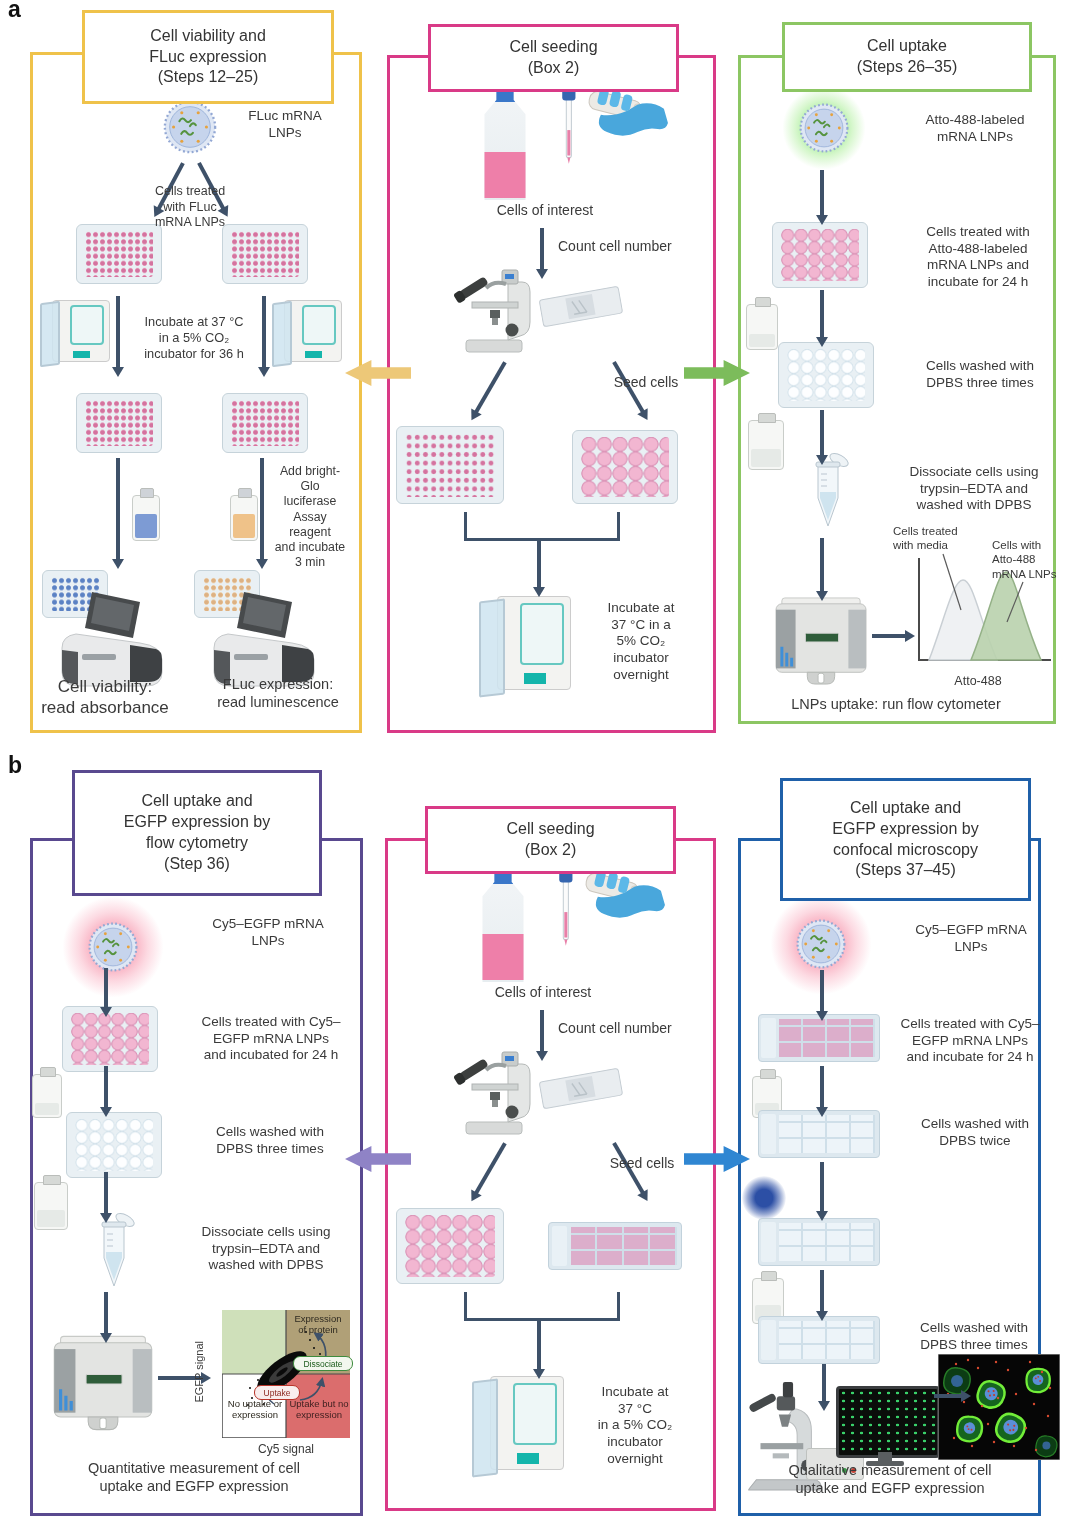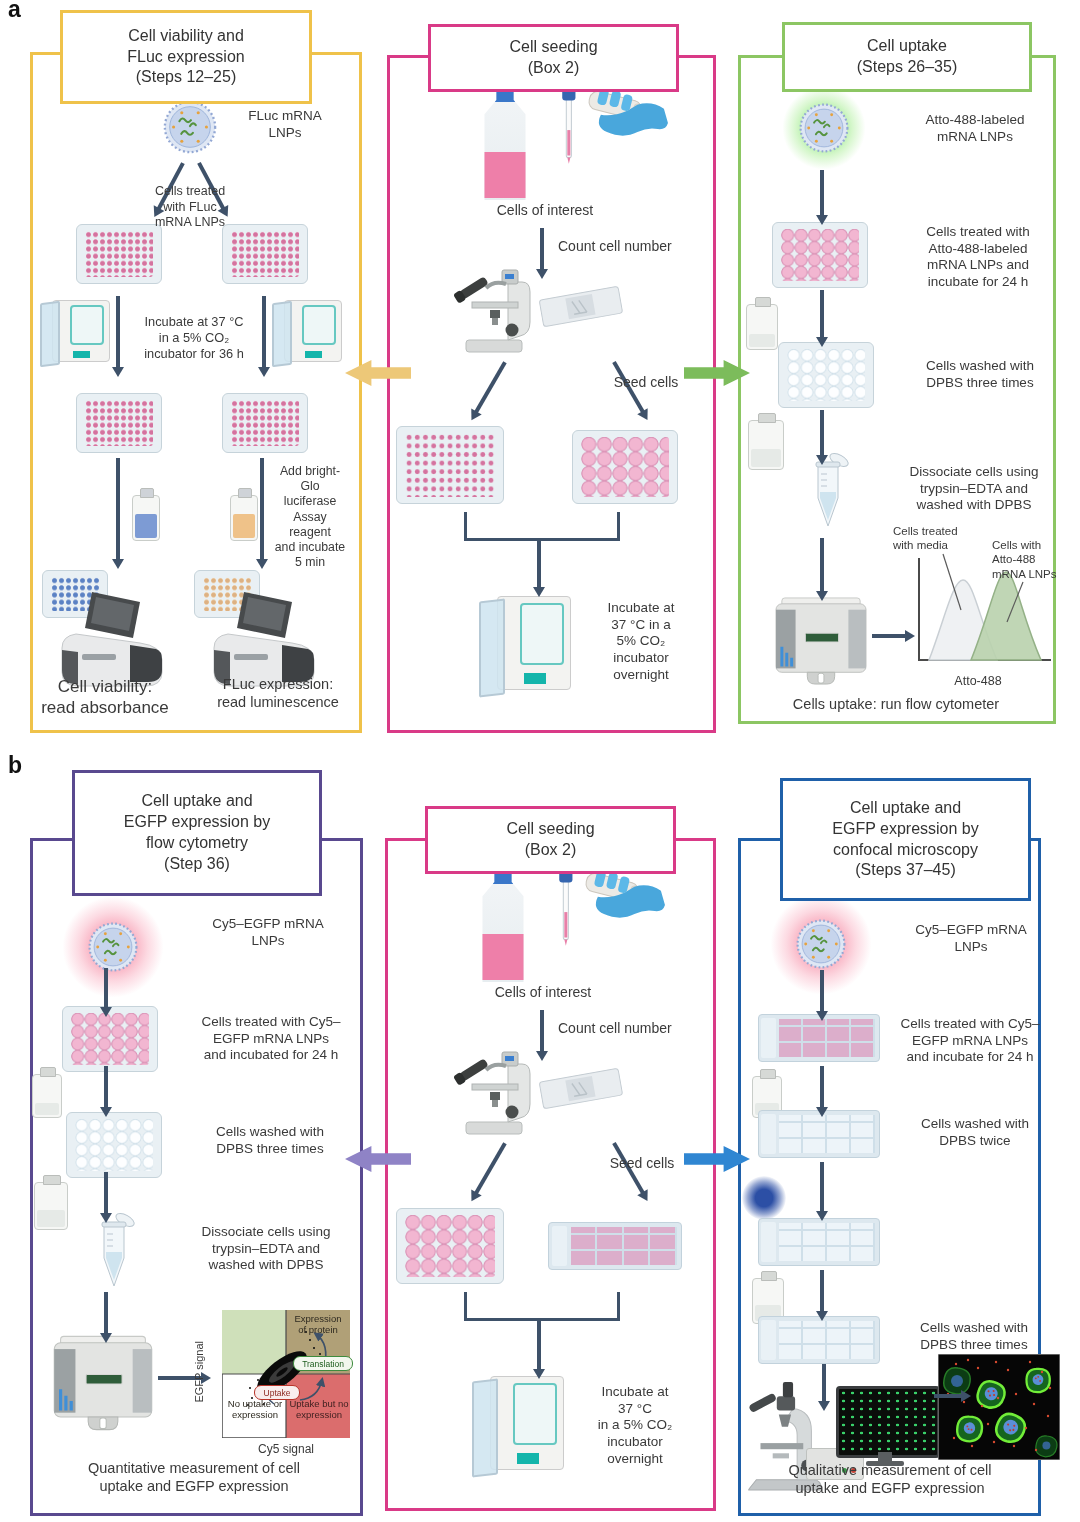--- a/index.html
+++ b/index.html
@@ -150,21 +150,21 @@
           </g>
   <path d="M30 32 h12 l-3 12 h-6 z" fill="#7c8183"></path>
   <circle cx="58" cy="82" r="6" fill="#4a4e50"></circle>
 </symbol>
 </defs>
     </svg>
 
 <div class="plabel" style="left:8px;top:-4px">a</div>
 
 <div class="box" style="left:30px;top:52px;width:326px;height:675px;border-color:var(--accent_yellow)"></div>
-<div class="tbox" style="left:60px;top:10px;width:246px;height:88px;border-color:var(--accent_yellow)">Cell viability and
+<div class="tbox" style="left:82px;top:10px;width:246px;height:88px;border-color:var(--accent_yellow)">Cell viability and
 FLuc expression
 (Steps 12–25)</div>
 <svg class="icon" viewBox="0 0 60 60" style="left:161px;top:98px;width:58px;height:58px">
       <use href="#lnp"></use>
     </svg>
 <div class="txt" style="left:235px;top:108px;width:100px">FLuc mRNA
 LNPs</div>
 <div class="av" style="left:181px;top:163px;height:52px;transform:rotate(28deg)"></div>
 <div class="av" style="left:197px;top:163px;height:52px;transform:rotate(-28deg)"></div>
 <div class="txt" style="left:146px;top:184px;width:88px;font-size:12.5px">Cells treated
@@ -186,21 +186,21 @@
 <div class="av" style="left:116px;top:458px;height:102px"></div>
 <div class="bot" style="left:132px;top:495px;width:26px;height:44px;--liq:#7d9bd4;--lh:55%;--cap:#cfd3d8"></div>
 <div class="bot" style="left:230px;top:495px;width:26px;height:44px;--liq:#efc289;--lh:55%;--cap:#cfd3d8"></div>
 <div class="av" style="left:260px;top:458px;height:102px"></div>
 <div class="txt" style="left:268px;top:464px;width:84px;font-size:12.3px">Add bright-
 Glo
 luciferase
 Assay
 reagent
 and incubate
-5 min</div>
+3 min</div>
 <div class="plate p96" style="left:42px;top:570px;width:64px;height:46px;--dc:#5b82c4;--dc2:#93abd6"></div>
 <div class="plate p96" style="left:194px;top:570px;width:64px;height:46px;--dc:#ddb183;--dc2:#eed3b0"></div>
 <svg class="icon" viewBox="0 0 112 100" style="left:56px;top:588px;width:112px;height:100px">
       <use href="#reader"></use>
     </svg>
 <svg class="icon" viewBox="0 0 112 100" style="left:208px;top:588px;width:112px;height:100px">
       <use href="#reader"></use>
     </svg>
 <div class="txt" style="left:30px;top:676px;width:150px;font-size:17px">Cell viability:
 read absorbance</div>
@@ -278,21 +278,21 @@
   <path d="M68 108 C86 64 94 20 103 20 C112 20 118 62 138 108 Z" fill="#b9d2ad" fill-opacity=".9" stroke="#94b187" stroke-width="1.5"></path>
   <line x1="40" y1="2" x2="58" y2="58" stroke="#5a5a5a" stroke-width="1.2"></line>
   <line x1="120" y1="30" x2="104" y2="70" stroke="#5a5a5a" stroke-width="1.2"></line>
 </svg>
 <div class="txt tl" style="left:893px;top:524px;width:86px;font-size:11.5px">Cells treated
 with media</div>
 <div class="txt tl" style="left:992px;top:538px;width:66px;font-size:11.5px">Cells with
 Atto-488
 mRNA LNPs</div>
 <div class="txt" style="left:928px;top:674px;width:100px;font-size:12.5px">Atto-488</div>
-<div class="txt" style="left:758px;top:696px;width:276px;font-size:14.5px">Cells uptake: run flow cytometer</div>
+<div class="txt" style="left:758px;top:696px;width:276px;font-size:14.5px">LNPs uptake: run flow cytometer</div>
 
 <div class="plabel" style="left:8px;top:752px">b</div>
 
 <div class="box" style="left:30px;top:838px;width:327px;height:672px;border-color:var(--accent_purple)"></div>
 <div class="tbox" style="left:72px;top:770px;width:244px;height:120px;border-color:var(--accent_purple)">Cell uptake and
 EGFP expression by
 flow cytometry
 (Step 36)</div>
 <div class="glow glowR" style="left:62px;top:896px;width:102px;height:102px">
   <svg viewBox="0 0 60 60" style="width:54px;height:54px">
@@ -361,21 +361,21 @@
   <path d="M52 94 Q44 88 42 80" fill="none" stroke="#3e5169" stroke-width="1.4" marker-end="url(#ah)"></path>
 </svg>
 <div class="txt" style="left:160px;top:1365px;width:80px;font-size:11px;transform:rotate(-90deg)">EGFP signal</div>
 <div class="txt" style="left:238px;top:1442px;width:96px;font-size:12px">Cy5 signal</div>
 <div class="qtxt" style="left:288px;top:1314px;width:60px">Expression
 of protein</div>
 <div class="qtxt" style="left:223px;top:1399px;width:64px">No uptake or
 expression</div>
 <div class="qtxt" style="left:288px;top:1399px;width:62px;color:#3d1f1f">Uptake but no
 expression</div>
-<div class="pill" style="left:293px;top:1356px;width:58px;height:13px">Translation</div>
+<div class="pill" style="left:293px;top:1356px;width:58px;height:13px">Dissociate</div>
 <div class="pill pillR" style="left:254px;top:1385px;width:44px;height:13px">Uptake</div>
 <div class="txt" style="left:48px;top:1460px;width:292px;font-size:14.5px">Quantitative measurement of cell
 uptake and EGFP expression</div>
 
 <div class="box" style="left:385px;top:838px;width:325px;height:667px;border-color:var(--accent_magenta)"></div>
 <div class="tbox" style="left:425px;top:806px;width:245px;height:62px;border-color:var(--accent_magenta)">Cell seeding
 (Box 2)</div>
 <div class="flask" style="left:476px;top:872px;width:54px;height:110px"></div>
 <svg class="icon" viewBox="0 0 120 80" style="left:545px;top:866px;width:122px;height:82px">
       <use href="#pip"></use>

